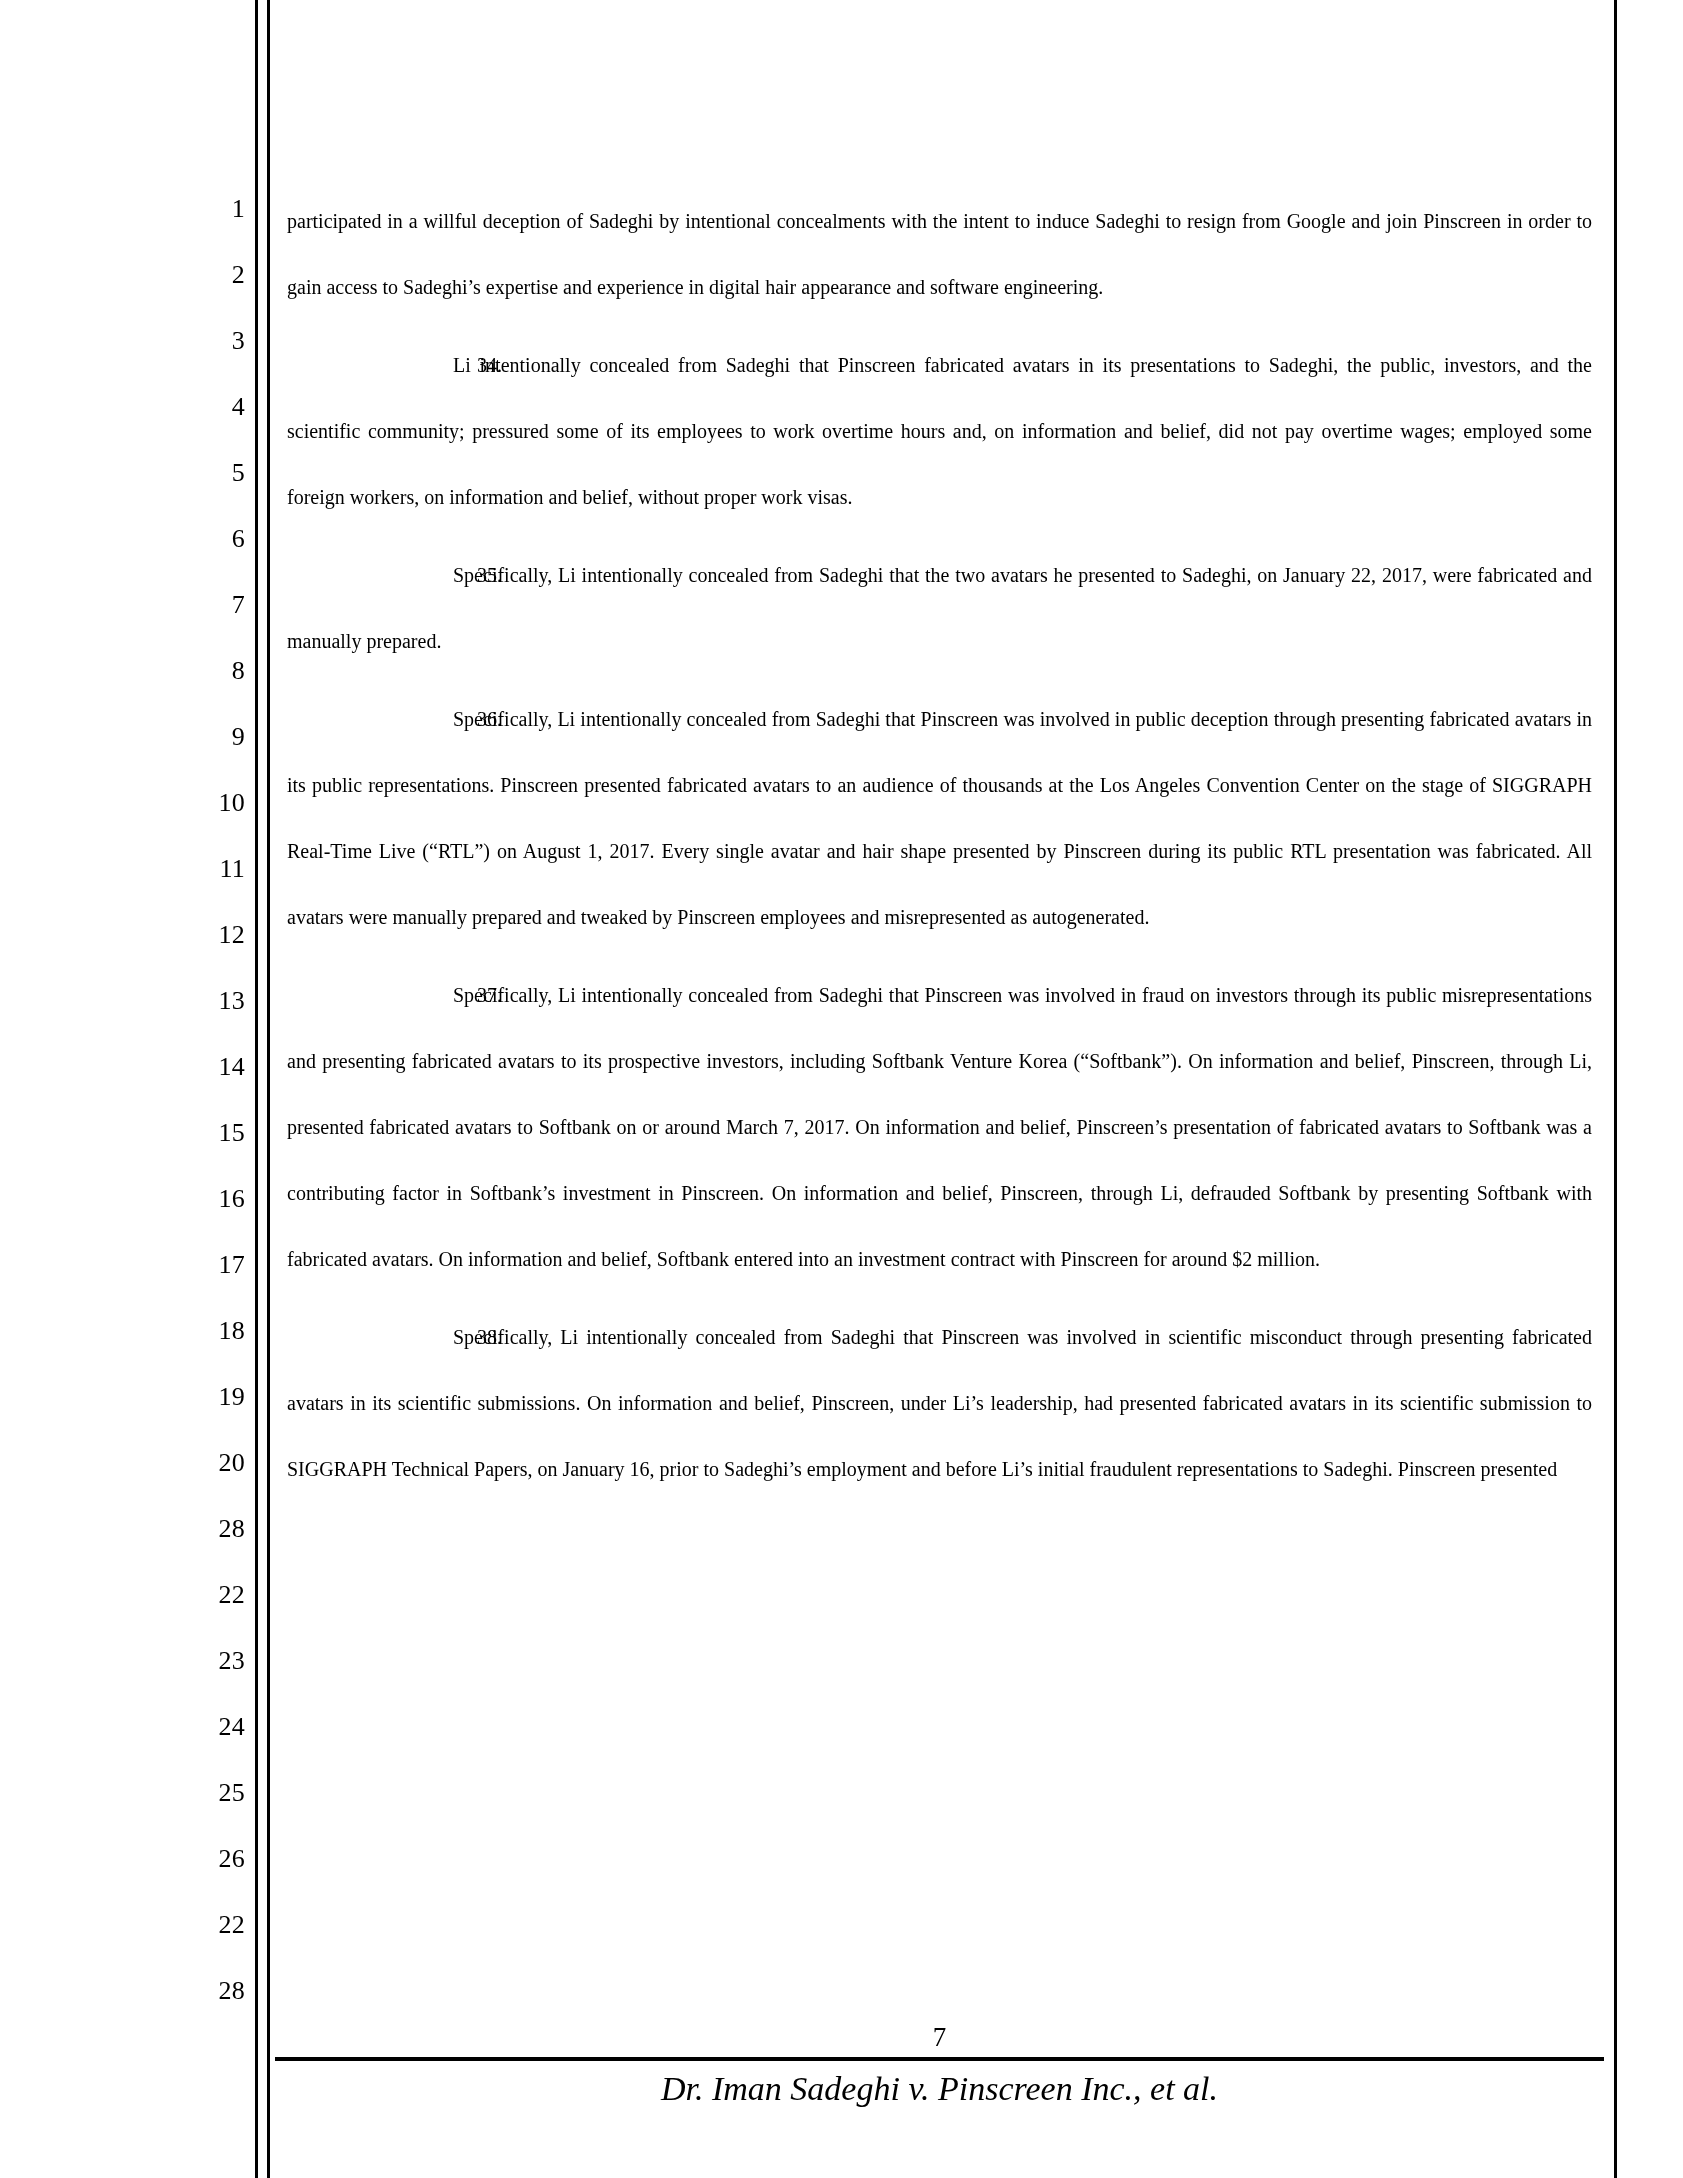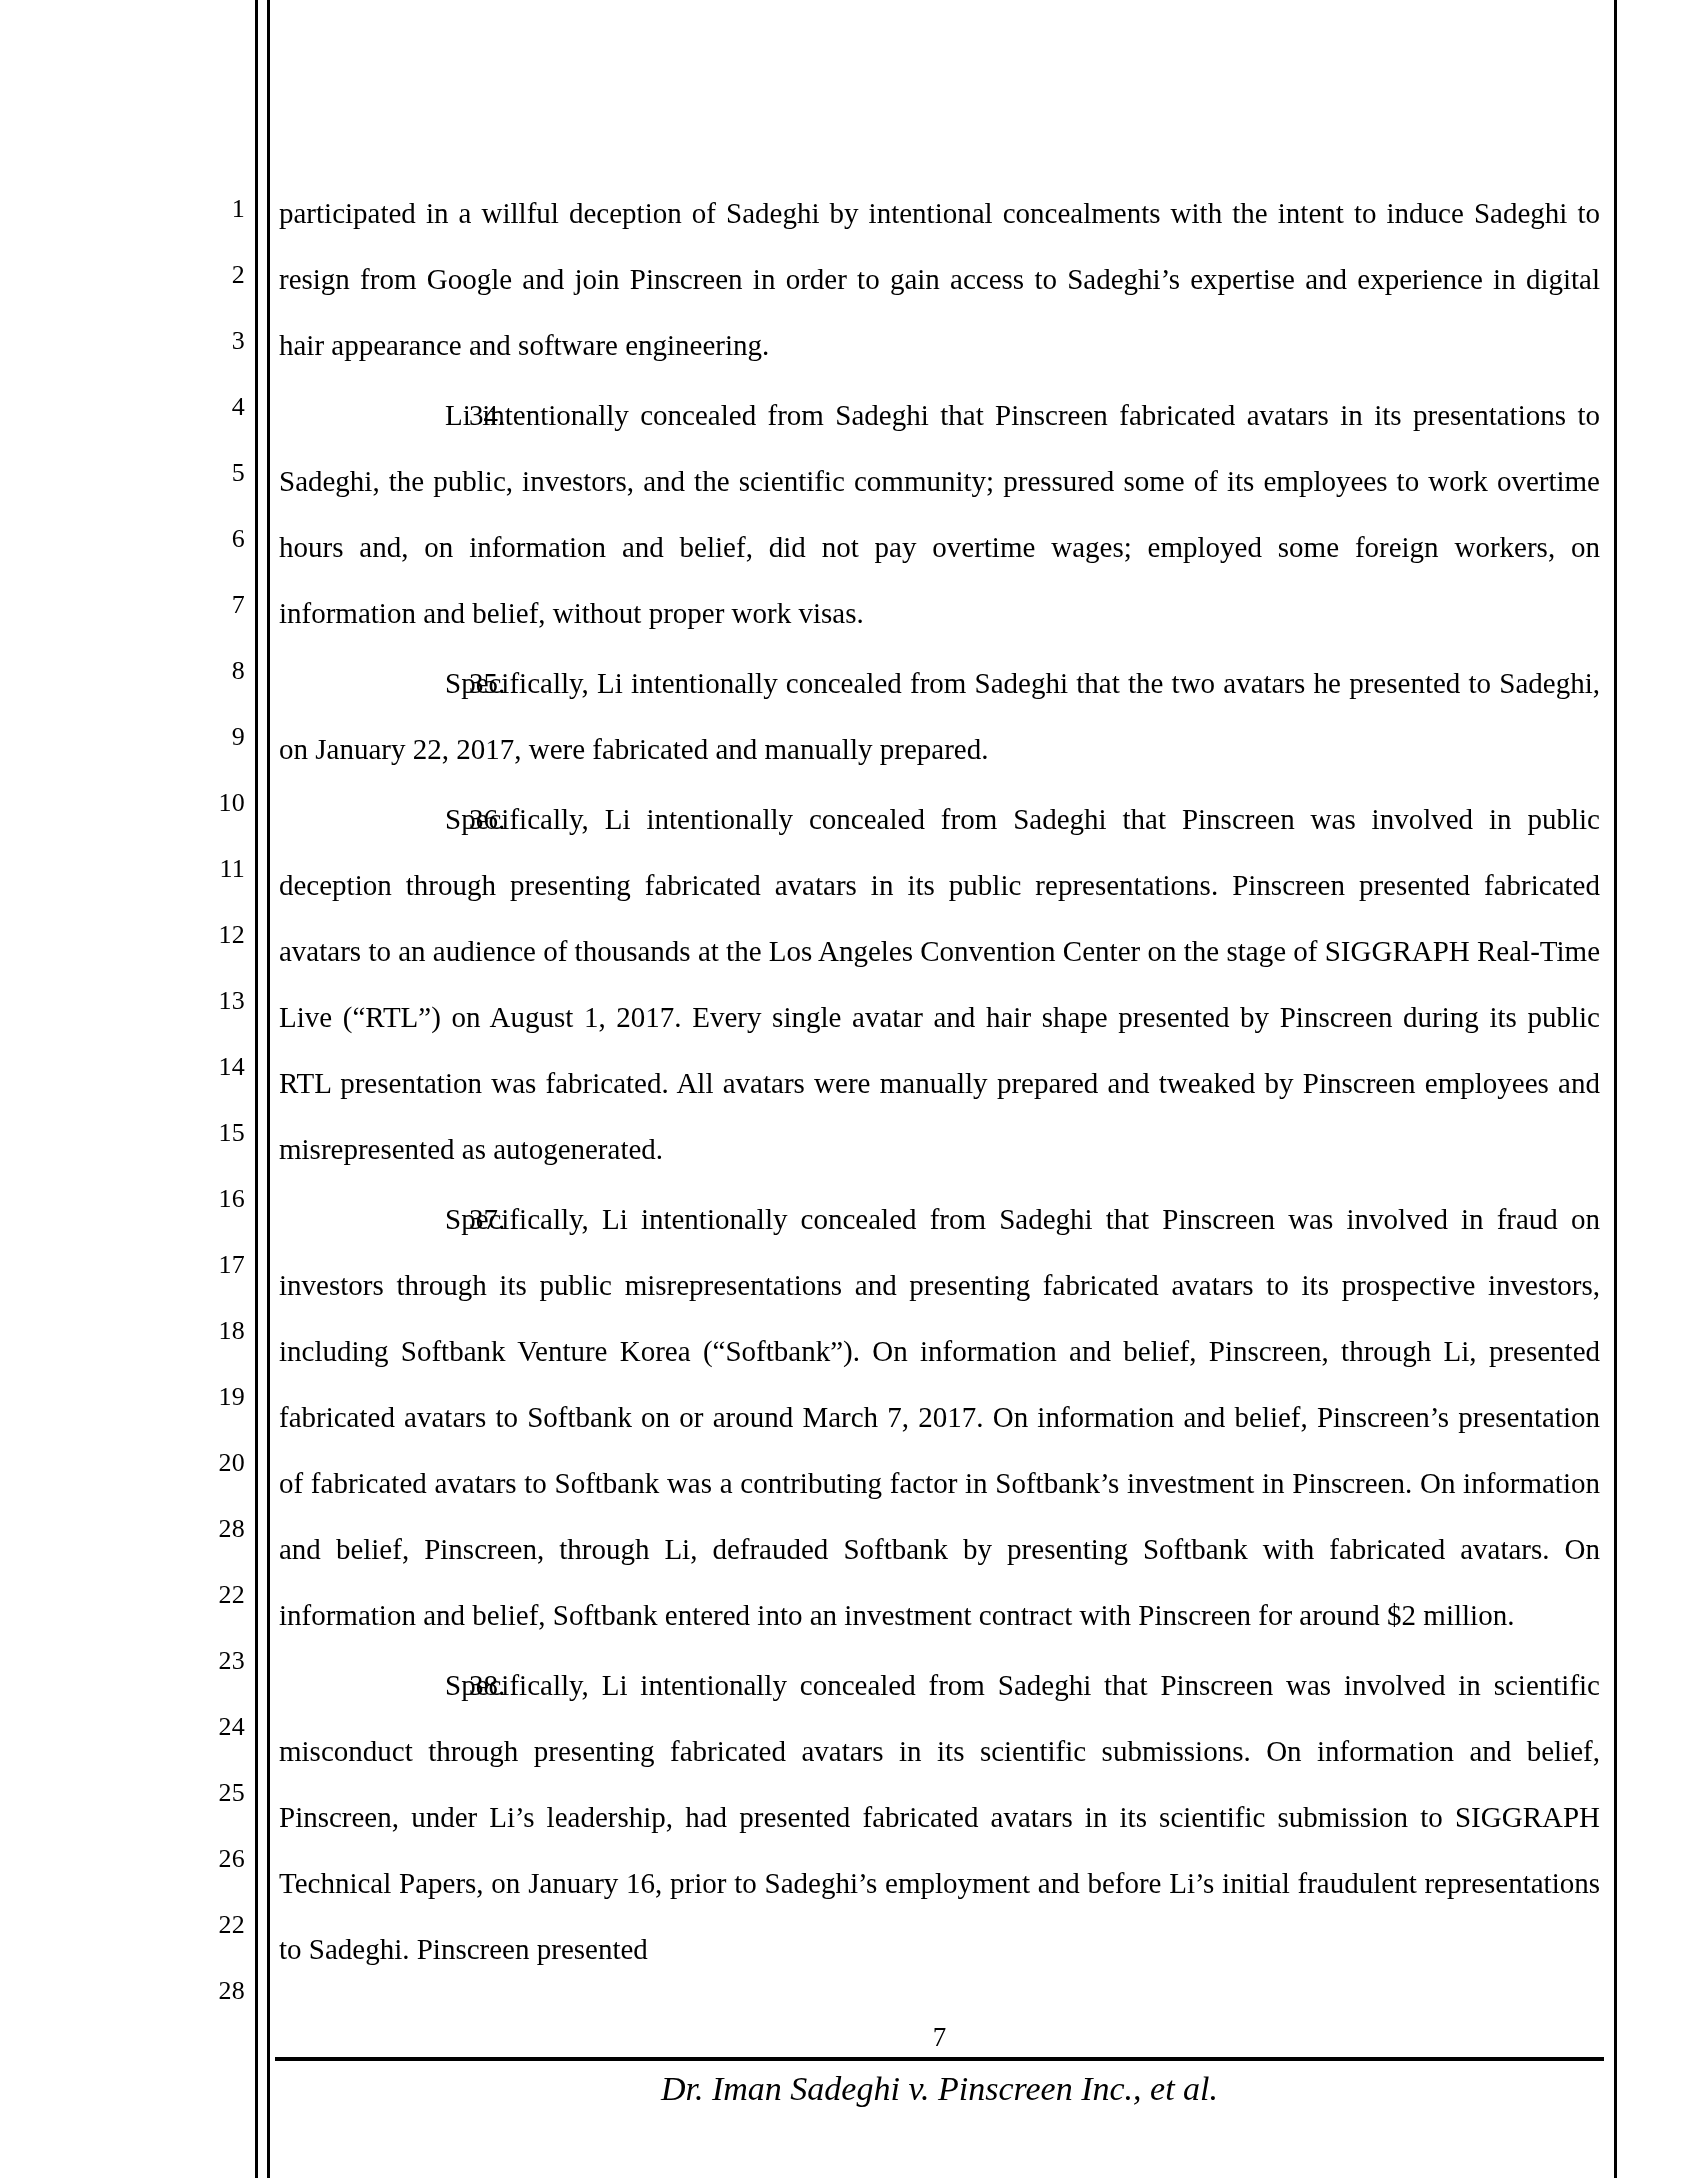--- a/index.html
+++ b/index.html
@@ -49,22 +49,22 @@
   }
 
   
   .body-col {
     position: absolute;
     left: 275px;
     top: 176px;
     width: 1329px;
   }
   .para {
-    margin: 4px;
-    font-size: 29px;
+    margin: 12px;
+    font-size: 20px;
     line-height: 66px;
     text-align: justify;
     text-justify: inter-word;
     -webkit-hyphens: none;
     hyphens: none;
   }
   .para.indented {
     text-indent: 95px;
   }
   .para .num-tab {

